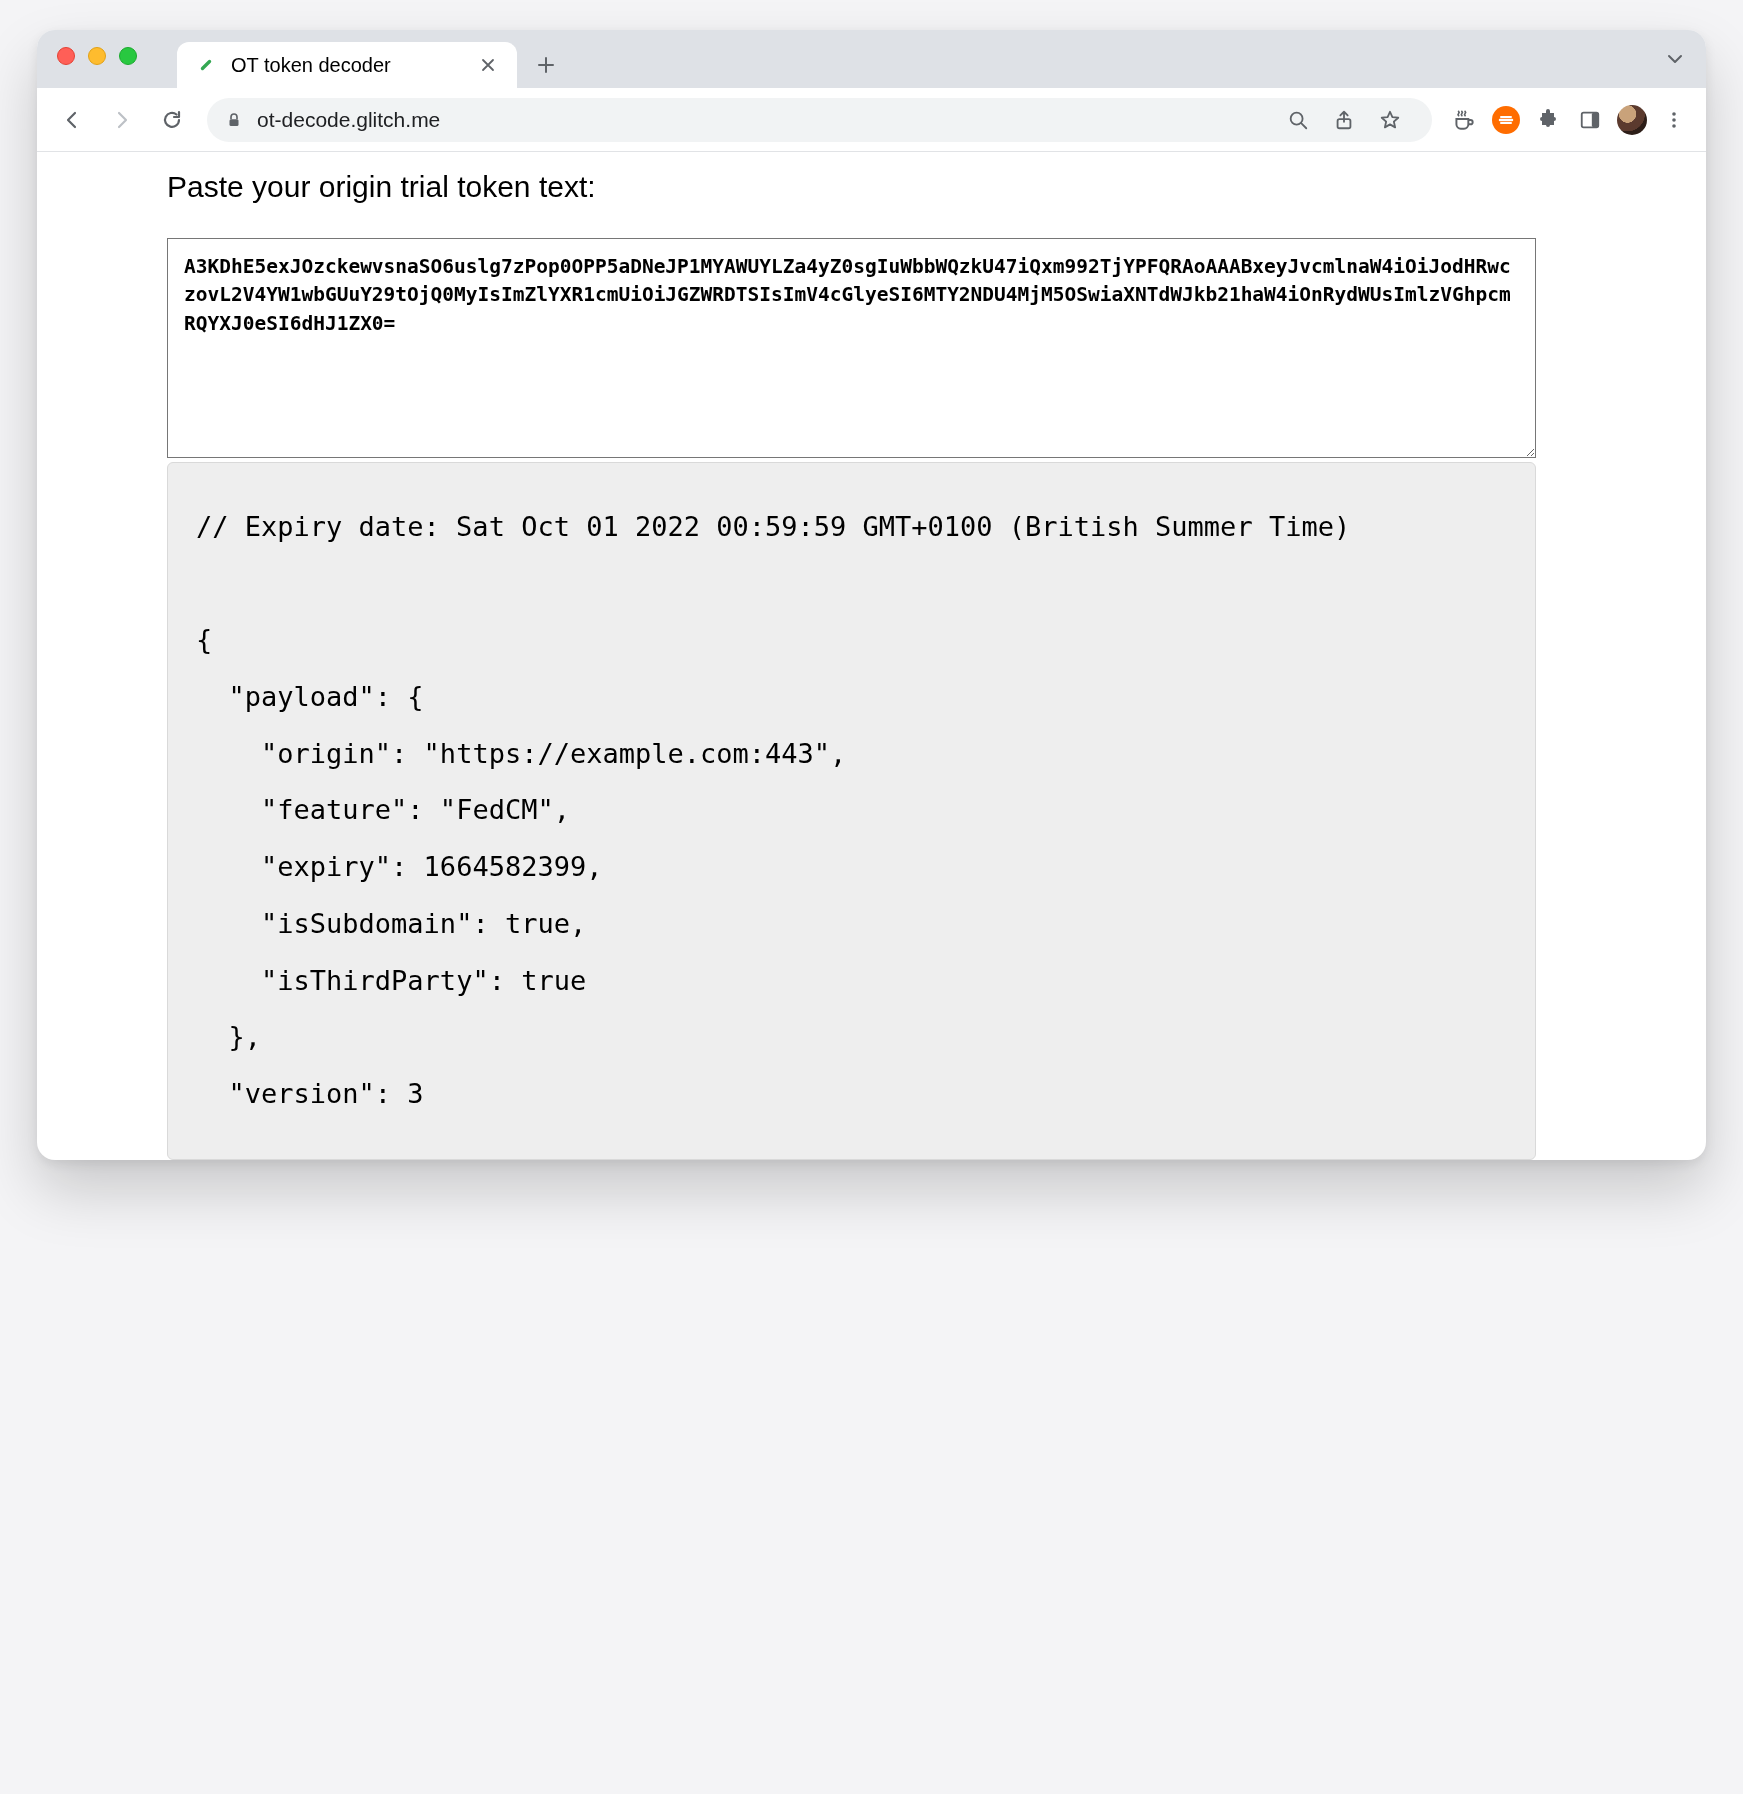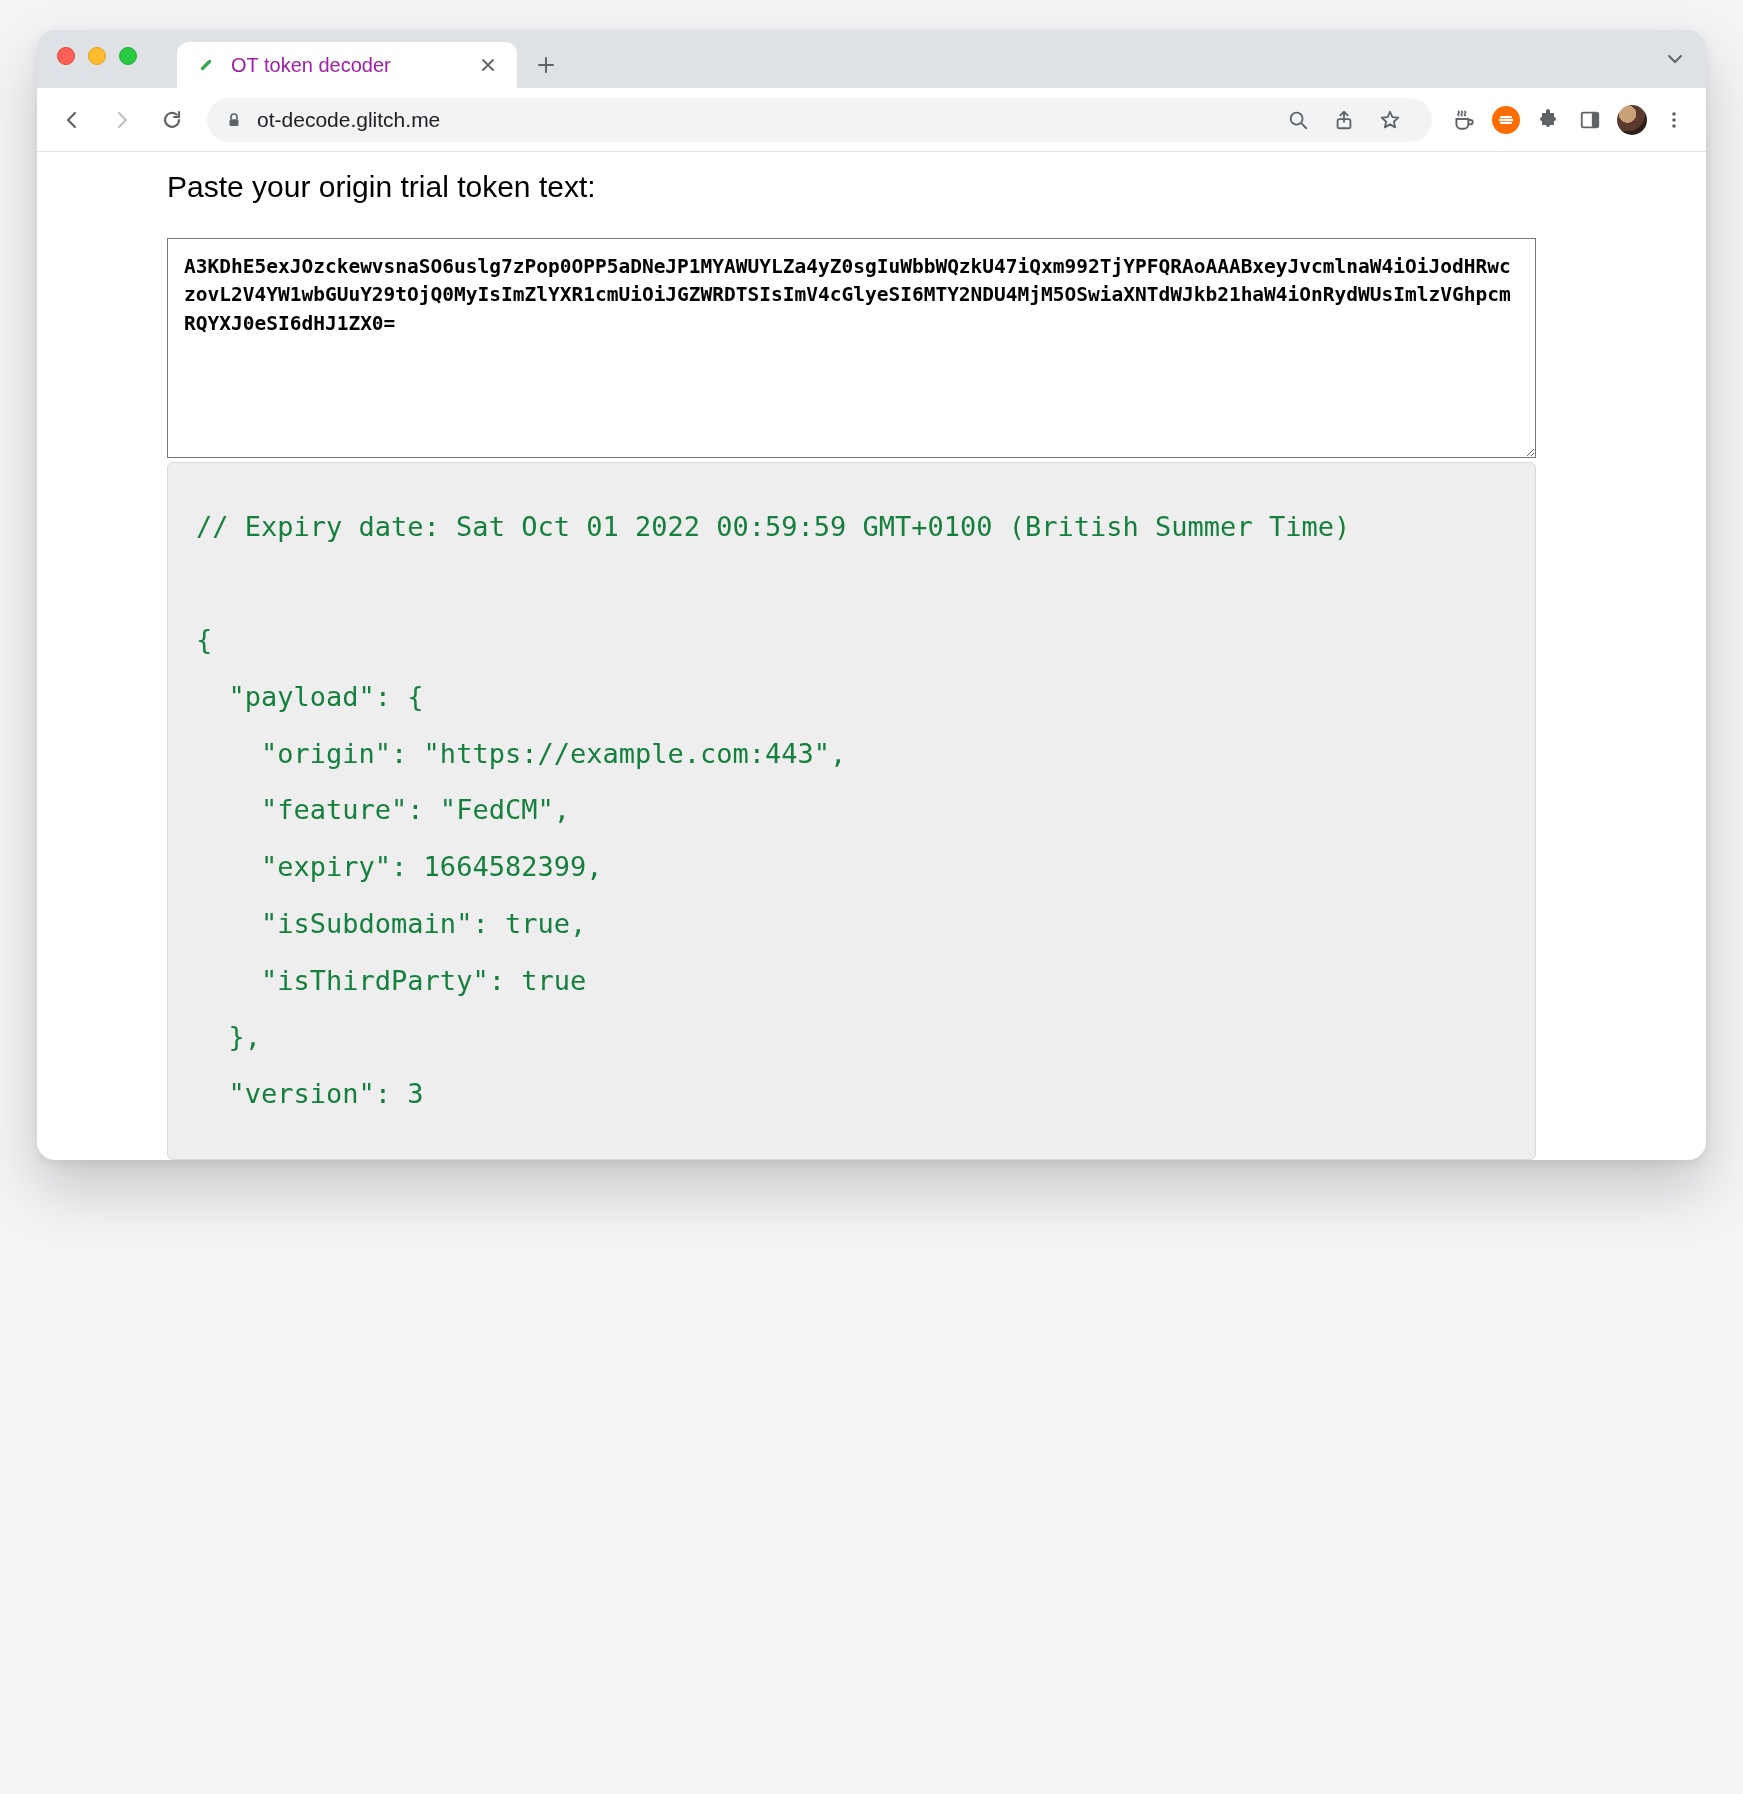--- a/index.html
+++ b/index.html
@@ -48,21 +48,21 @@
     background: #fff;
     height: 46px;
     min-width: 340px;
     border-radius: 12px 12px 0 0;
     display: flex;
     align-items: center;
     padding: 0 18px;
     gap: 14px;
     position: relative;
     font-size: 20px;
-    color: #a21caf;
+    color: #000000;
   }
   .tab .favicon {
     width: 22px; height: 22px;
     display:flex;align-items:center;justify-content:center;
   }
   .tab .favicon svg { width: 20px; height: 20px; }
   .tab .title { flex: 1; white-space: nowrap; overflow: hidden; text-overflow: ellipsis; }
   .tab .close { color:#5f6368; font-size:18px; cursor:pointer; padding:4px;}
   .newtab {
     width: 42px; height: 42px; display:flex; align-items:center; justify-content:center;
@@ -165,21 +165,21 @@
     margin-bottom: 46px;
   }
   pre.output {
     background:#eeeeee;
     border:1px solid #d9d9d9;
     border-radius:6px;
     padding: 36px 28px;
     font-family: ui-monospace, SFMono-Regular, Menlo, Consolas, monospace;
     font-size: 27px;
     line-height: 2.1;
-    color:#15803d;
+    color:#000000;
     white-space: pre-wrap;
     word-break: break-word;
     min-height: 640px;
     overflow:hidden;
   }
   
   svg { display:block; }
 </style>
 </head>
 <body>

